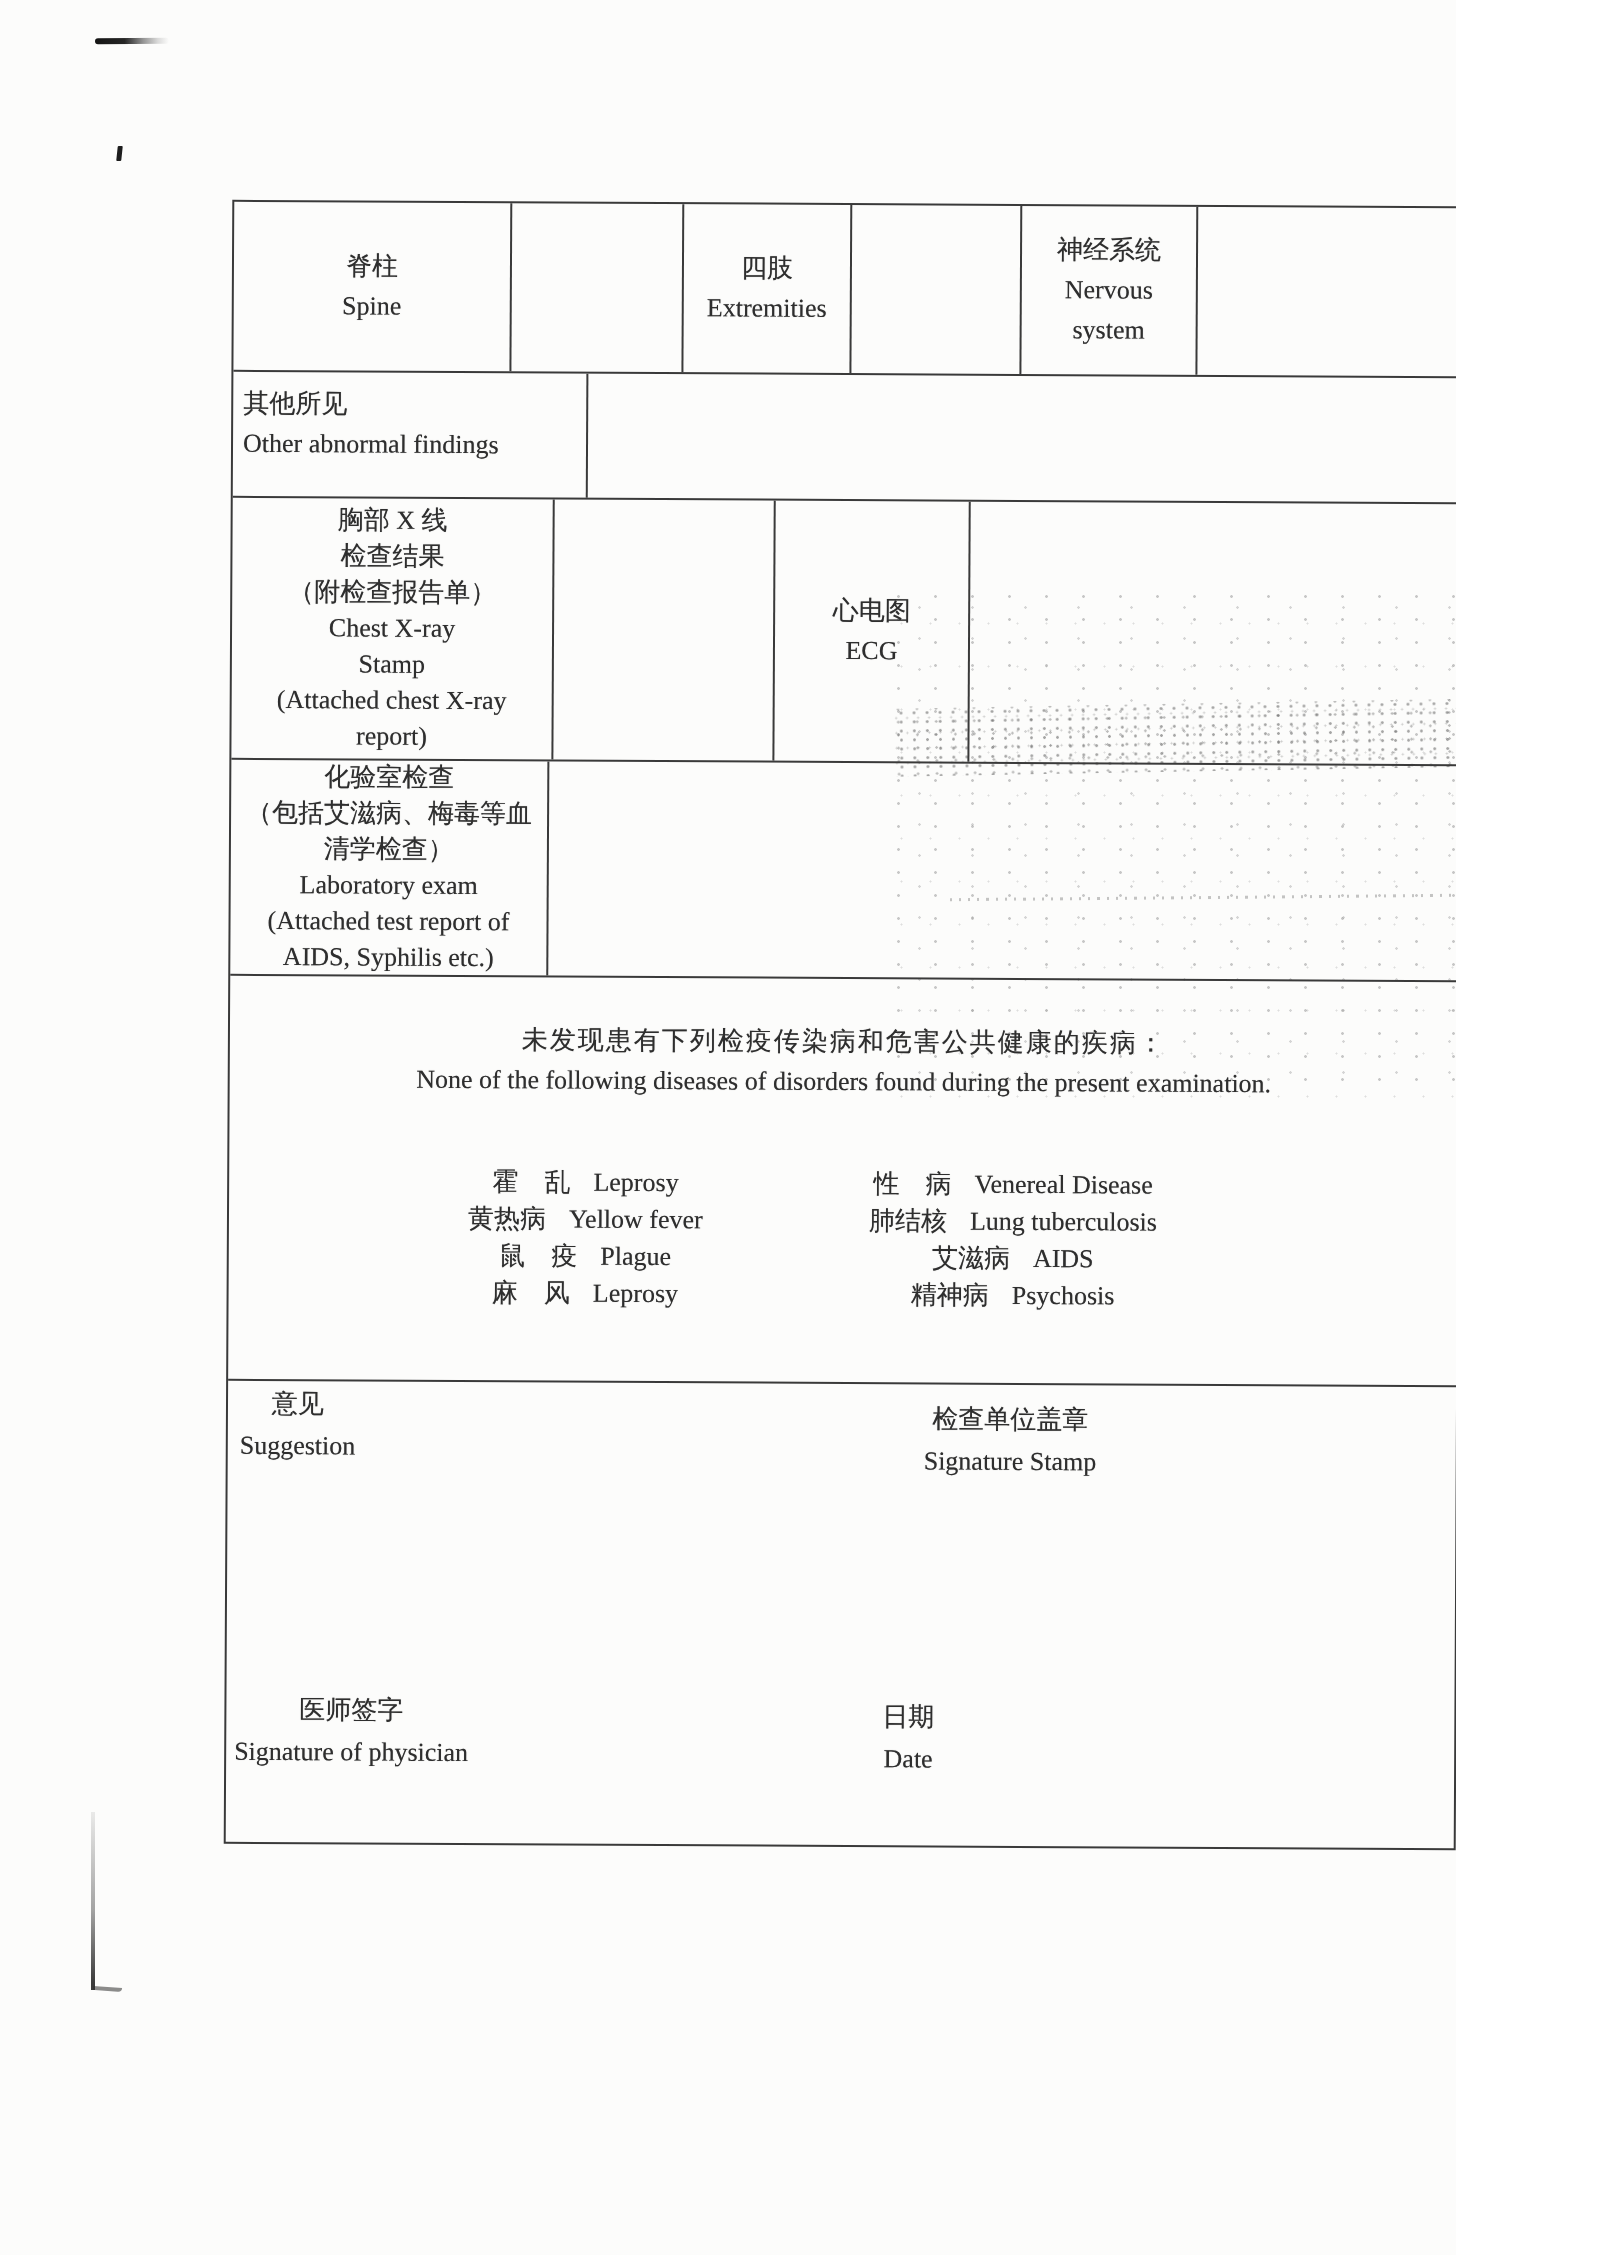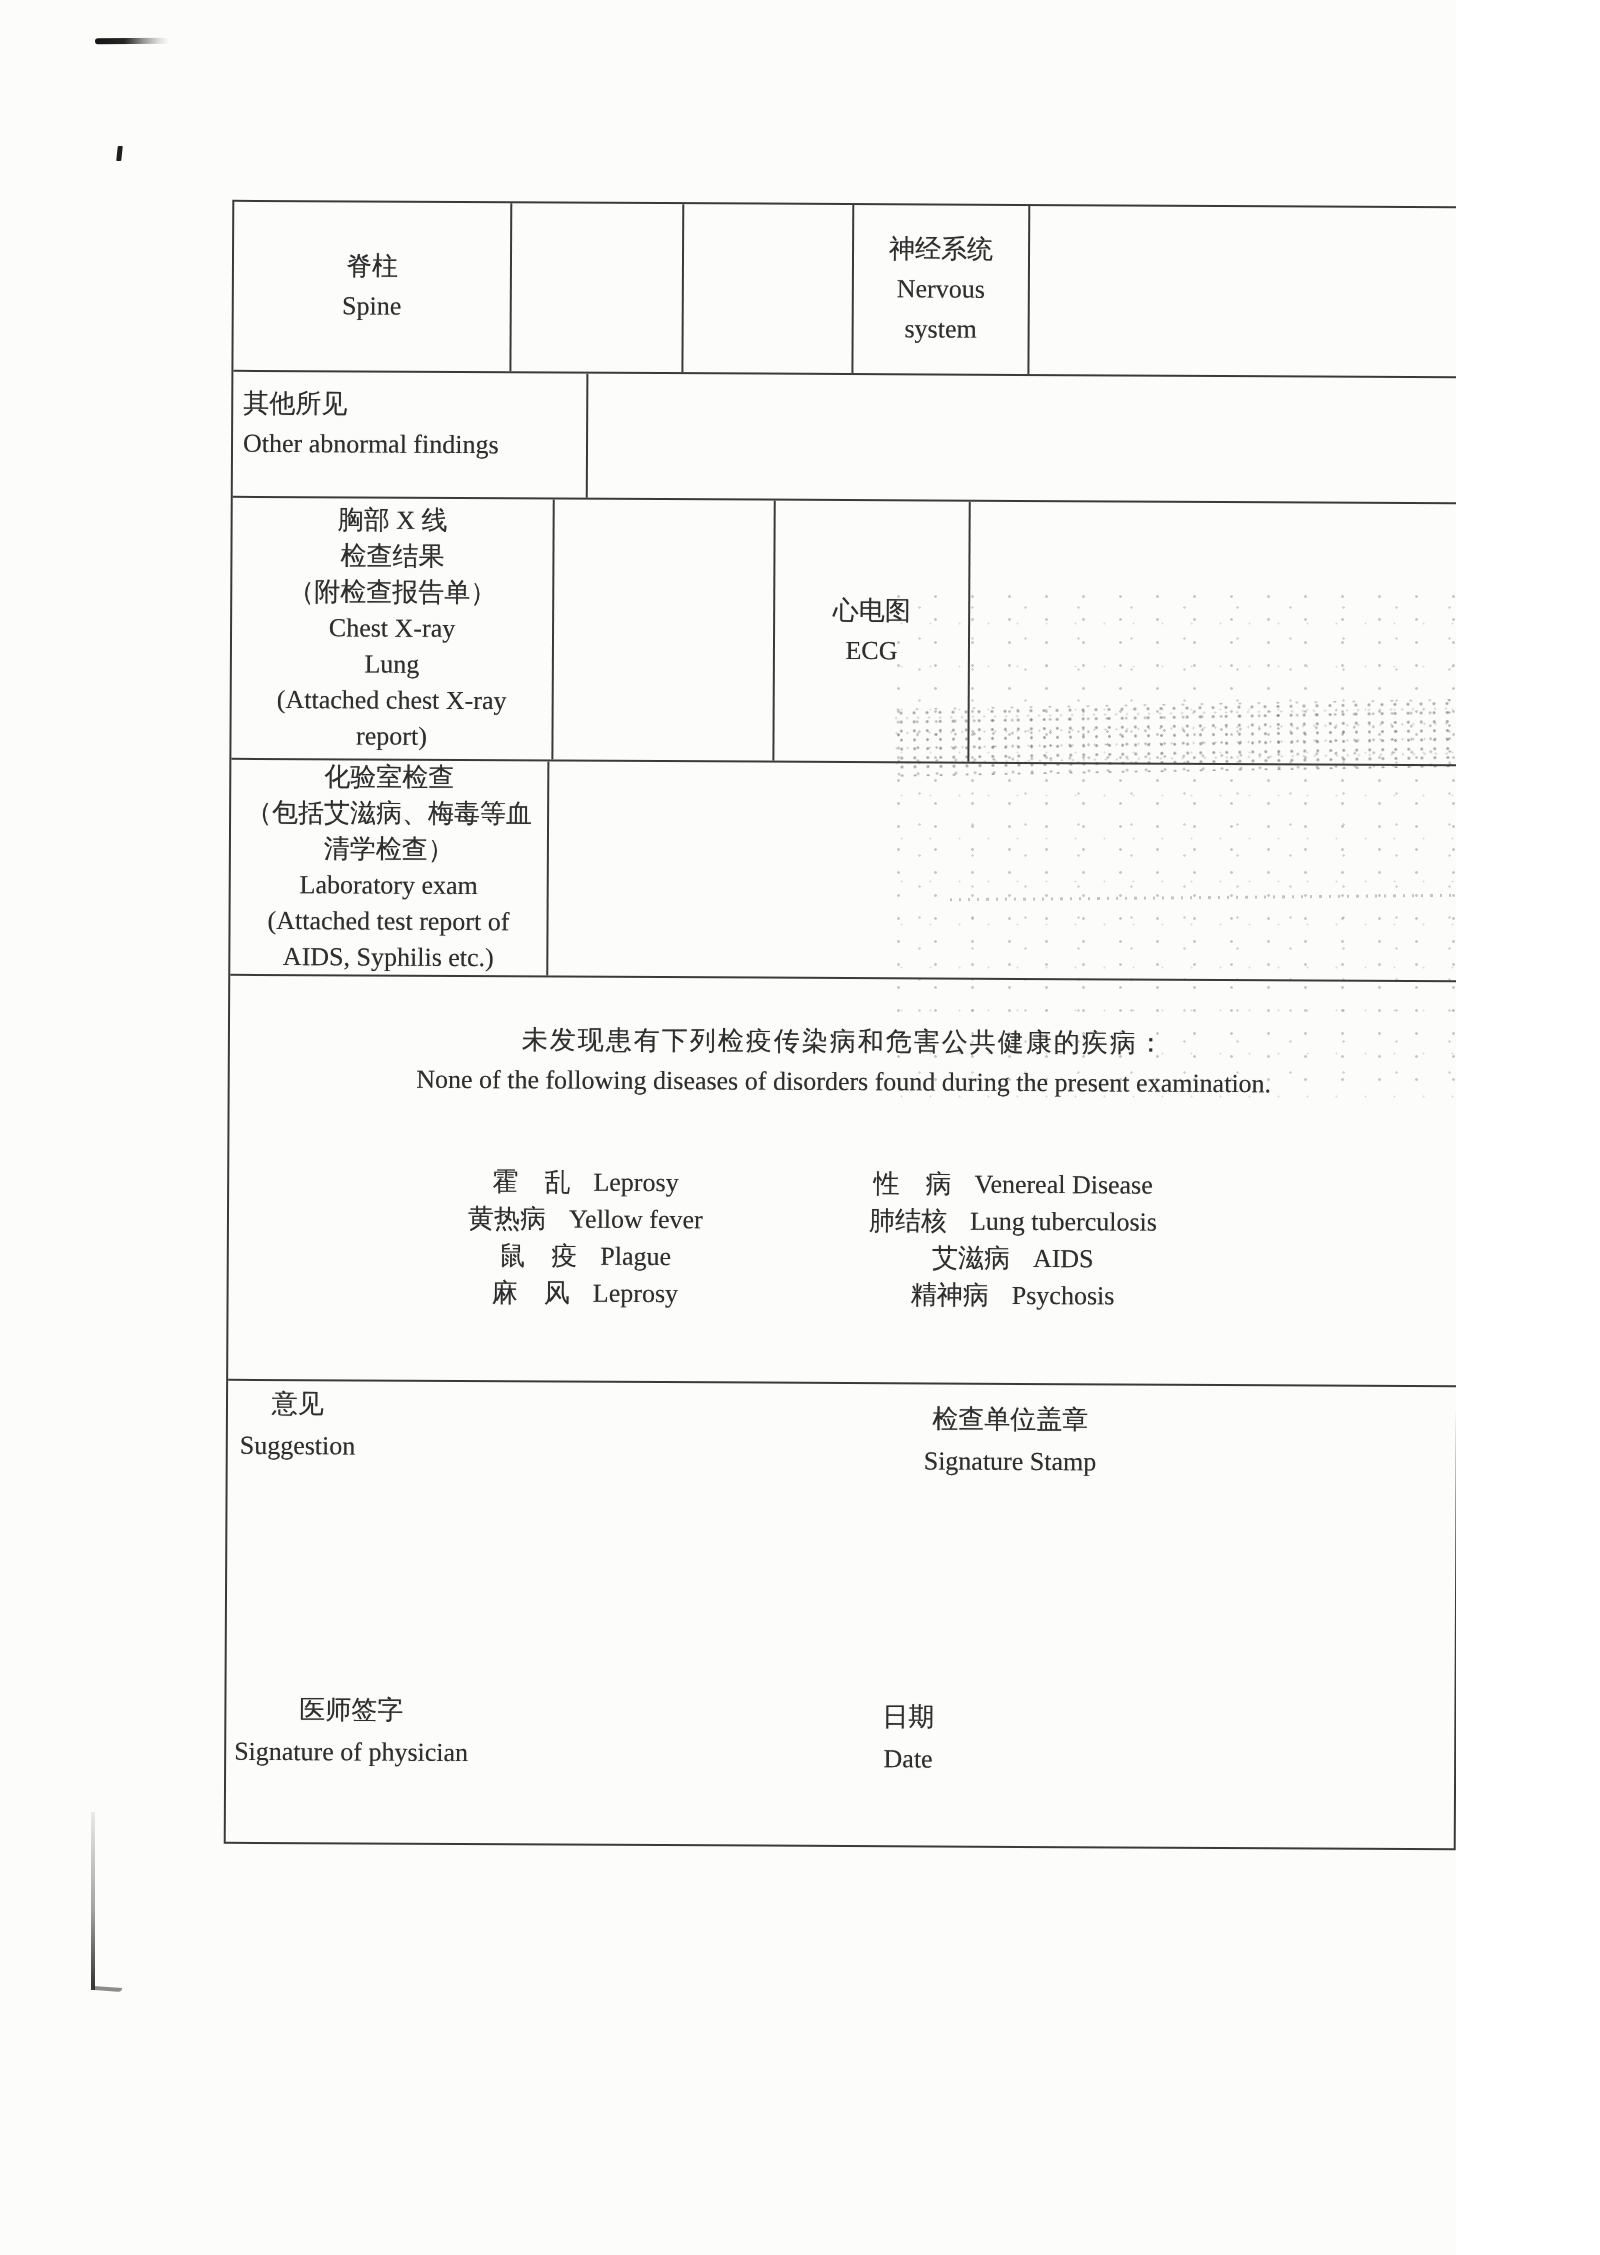--- a/index.html
+++ b/index.html
@@ -86,20 +86,24 @@
   <div class="noise noise-streak"></div>
 
   <div class="form">
 
     <div class="row r1">
       <div class="cell lh40" style="width:278px">
         <div class="txt">脊柱</div>
         <div class="txt">Spine</div>
       </div>
       <div class="cell" style="width:172px"></div>
+      <div class="cell lh40" style="width:168px">
+        <div class="txt">四肢</div>
+        <div class="txt">Extremities</div>
+      </div>
       <div class="cell" style="width:170px"></div>
       <div class="cell lh40" style="width:176px">
         <div class="txt">神经系统</div>
         <div class="txt">Nervous</div>
         <div class="txt">system</div>
       </div>
       <div class="cell" style="flex:1"></div>
     </div>
 
     <div class="row r2">
@@ -109,21 +113,21 @@
       </div>
       <div class="cell" style="flex:1"></div>
     </div>
 
     <div class="row r3">
       <div class="cell lh36" style="width:322px">
         <div class="txt">胸部 X 线</div>
         <div class="txt">检查结果</div>
         <div class="txt">（附检查报告单）</div>
         <div class="txt">Chest X-ray</div>
-        <div class="txt">Lung</div>
+        <div class="txt">Stamp</div>
         <div class="txt">(Attached chest X-ray</div>
         <div class="txt">report)</div>
       </div>
       <div class="cell" style="width:221px"></div>
       <div class="cell lh40" style="width:195px">
         <div class="txt">心电图</div>
         <div class="txt">ECG</div>
       </div>
       <div class="cell" style="flex:1"></div>
     </div>

